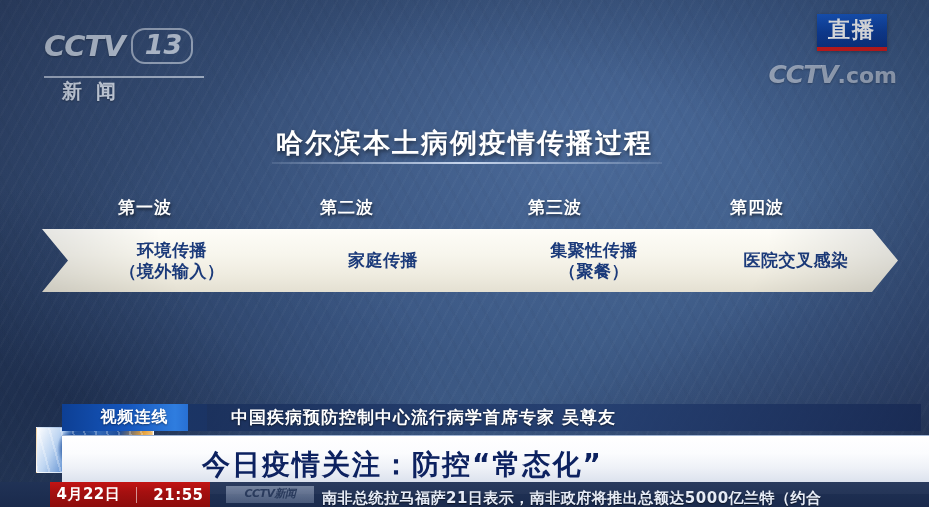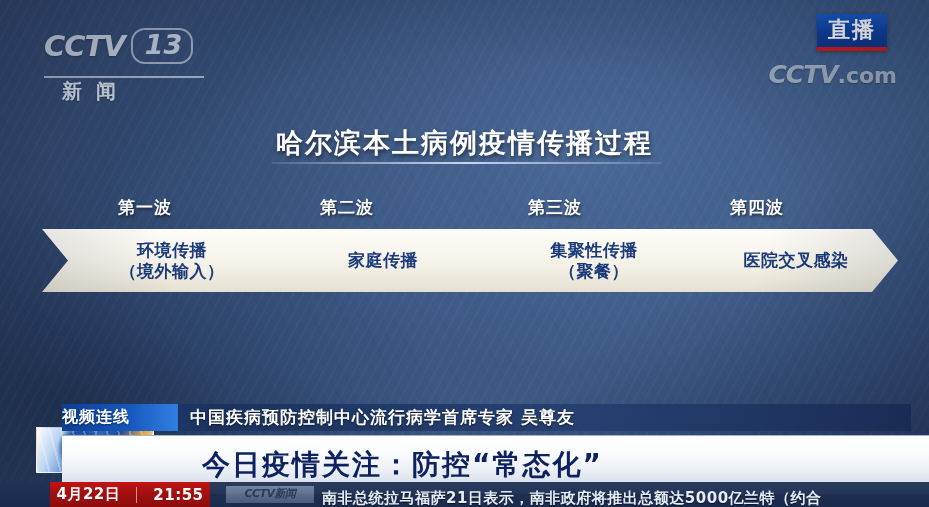--- a/index.html
+++ b/index.html
@@ -151,31 +151,31 @@
     overflow:hidden;
   }
   .globe:after {
     content:""; position:absolute; inset:0;
     background:repeating-linear-gradient(75deg, rgba(255,255,255,0.28) 0px, rgba(255,255,255,0.28) 2px, rgba(255,255,255,0) 2px, rgba(255,255,255,0) 11px);
   }
 
   .src-tag {
     position:absolute; left:62px; top:404px; width:145px; height:27px;
     background:linear-gradient(90deg,#0d3f94 0%,#1556bd 45%,#2f7ddf 78%,#1d5cc2 100%);
-    display:flex; align-items:center; justify-content:flex-start;
+    display:flex; align-items:center; justify-content:center;
   }
   .src-tag span {
     color:#ffffff; font-size:16px; font-weight:bold; letter-spacing:1px;
     text-shadow:0 1px 2px rgba(0,0,0,0.45);
   }
 
   .guest-bar {
-    position:absolute; left:178px; top:404px; width:733px; height:27px;
+    position:absolute; left:188px; top:404px; width:733px; height:27px;
     background:linear-gradient(90deg, rgba(26,48,92,0.93) 0%, rgba(36,62,112,0.90) 55%, rgba(24,42,84,0.88) 100%);
-    display:flex; align-items:center;
+    display:flex; align-items:center;padding-left:31px;
   }
   .guest-bar span {
     color:#ffffff; font-size:17px; font-weight:bold; letter-spacing:1px;
     padding-left:12px;
     text-shadow:0 1px 2px rgba(0,0,0,0.6);
   }
 
   .headline-bar {
     position:absolute; left:62px; top:435px; width:867px; height:59px;
     background:linear-gradient(180deg,#ffffff 0%,#fbfcfe 30%,#eef1f7 55%,#dde3ee 78%,#cfd7e6 100%);

